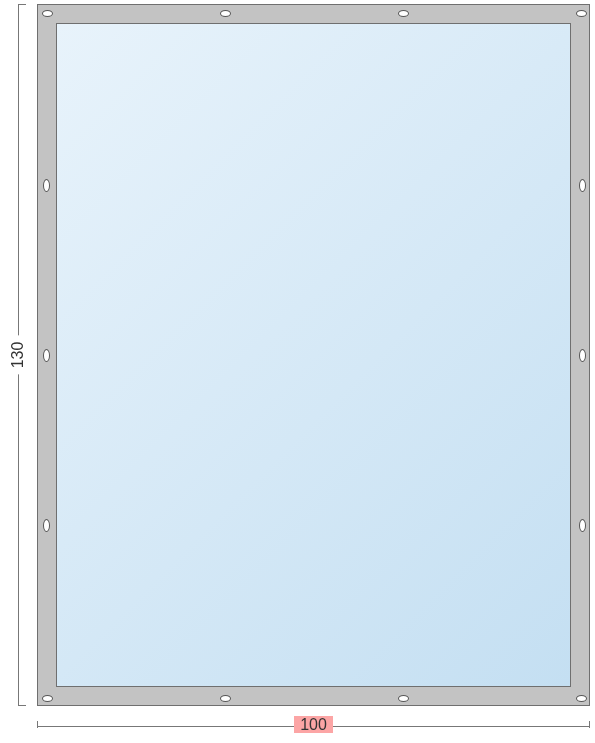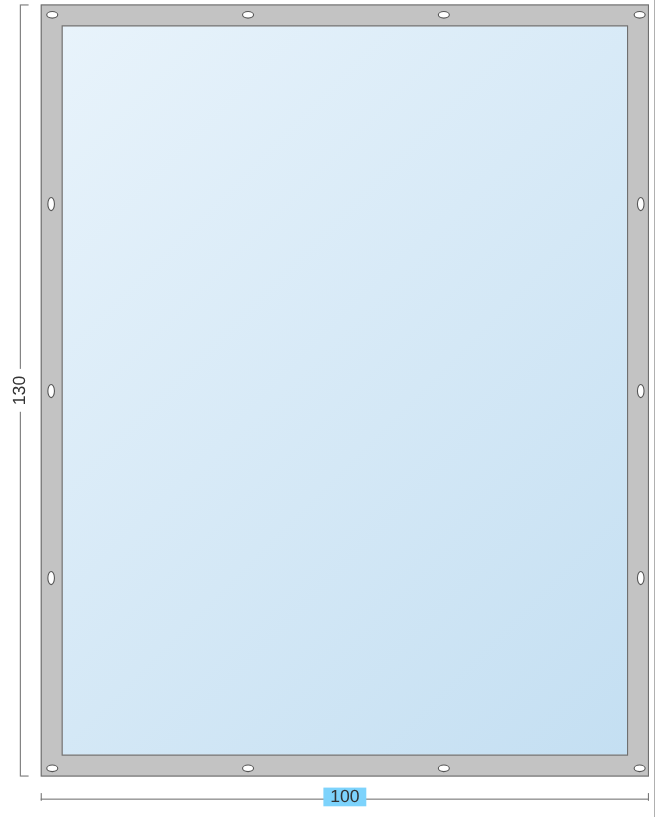--- a/index.html
+++ b/index.html
@@ -79,21 +79,21 @@
     left: 37px;
     width: 553px;
     top: 726px;
     text-align: center;
     font-size: 16px;
     color: #333;
     line-height: 0;
     transform: translateY(-1px);
   }
   .dim-h-label span {
-    background: #7dd3fc;
+    background: #fca5a5;
     padding: 0 6px;
   }
   .dim-v {
     position: absolute;
     top: 4px;
     height: 702px;
     left: 18px;
     width: 1px;
     border-left: 1px solid #777;
   }

